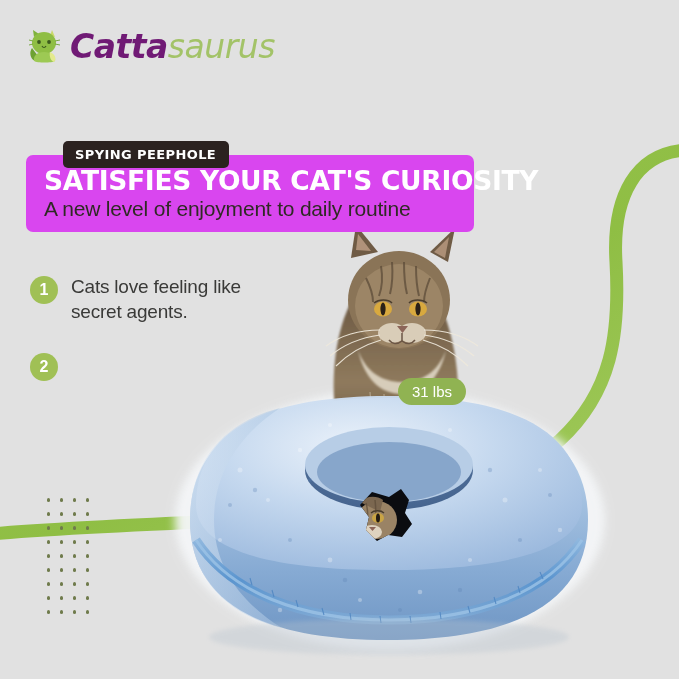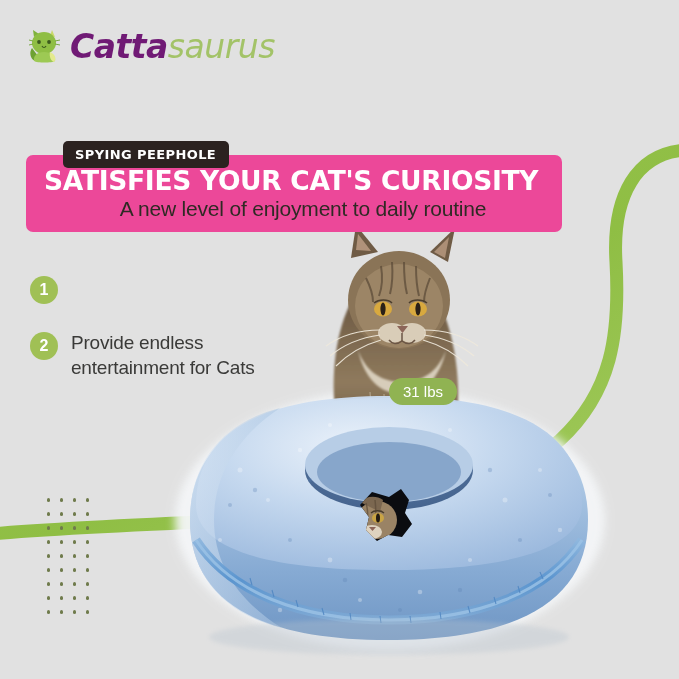--- a/index.html
+++ b/index.html
@@ -43,42 +43,41 @@
     font-size:33px; letter-spacing:-0.5px;
     line-height:1; white-space:nowrap;
     font-family:"DejaVu Sans", sans-serif;
   }
   .logo-text .bold { font-weight:700; font-style:italic; color:#701a75; }
   .logo-text .light { font-weight:400; font-style:italic; color:#a3c368;margin-top:26px; }
 
   
   .banner {
     position:absolute; left:26px; top:155px;
-    width:536px; height:77px;
-    background:#ec4899;
+    width:448px; height:77px;
+    background:#d946ef;
     border-radius:7px;
     padding:12px 0 0 18px;
   }
   .banner-title {
     color:#ffffff;
     font-size:26.5px;
     font-weight:700;
     letter-spacing:-0.3px;
     line-height:1.05;
     white-space:nowrap;
     font-family:"DejaVu Sans", sans-serif;
   }
   .banner-sub {
     color:#2f2a24;
     font-size:21px;
     font-weight:400;
     letter-spacing:-0.2px;
     margin-top:2px;
     white-space:nowrap;
-    text-align:center;
   }
 
   .tag {
     position:absolute; left:63px; top:141px;
     background:#2b2220;
     color:#ffffff;
     font-size:13px;
     font-weight:700;
     letter-spacing:0.4px;
     padding:6px 13px 6px 12px;
@@ -105,21 +104,21 @@
     font-size:19px;
     line-height:1.33;
     letter-spacing:-0.2px;
   }
 
   
   .photo { position:absolute; left:0; top:0; width:679px; height:679px; }
 
   .weight-badge {
     position:absolute;
-    left:389px; top:378px;
+    left:398px; top:378px;
     background:#90b352;
     color:#ffffff;
     font-size:15px;
     padding:5px 14px;
     border-radius:14px;
     white-space:nowrap;
   }
 </style>
 </head>
 <body>
@@ -406,20 +405,20 @@
 
 <div class="banner">
   <div class="banner-title">SATISFIES YOUR CAT'S CURIOSITY</div>
   <div class="banner-sub">A new level of enjoyment to daily routine</div>
 </div>
 <div class="tag">SPYING PEEPHOLE</div>
 
 <div class="features">
   <div class="feature">
     <div class="feature-num">1</div>
+    <div class="feature-text">Cats love feeling like secret agents.</div>
   </div>
   <div class="feature">
     <div class="feature-num">2</div>
-    <div class="feature-text">Provide endless entertainment for Cats</div>
   </div>
 </div>
 
 <div class="weight-badge">31 lbs</div>
 
 </body></html>

